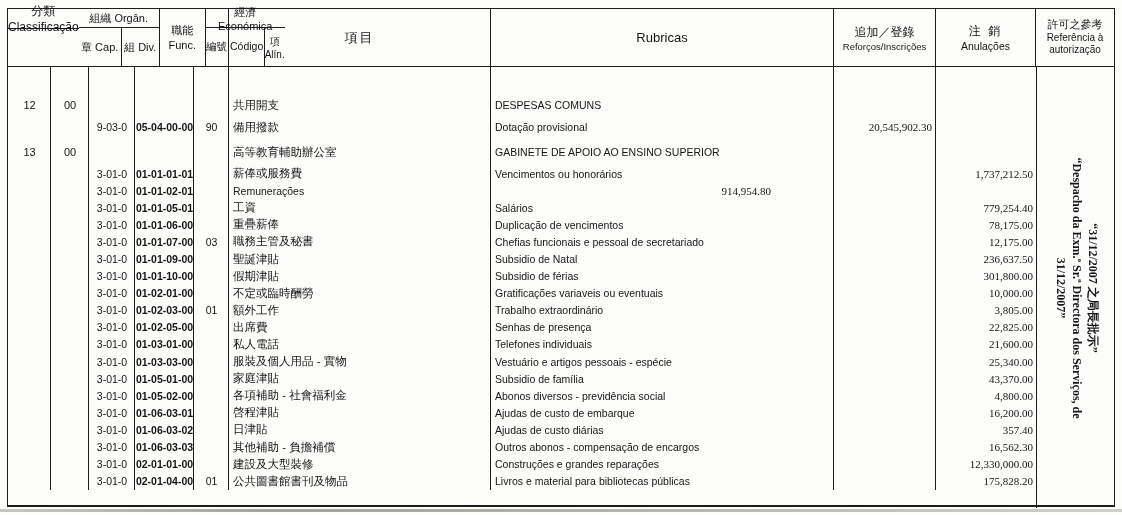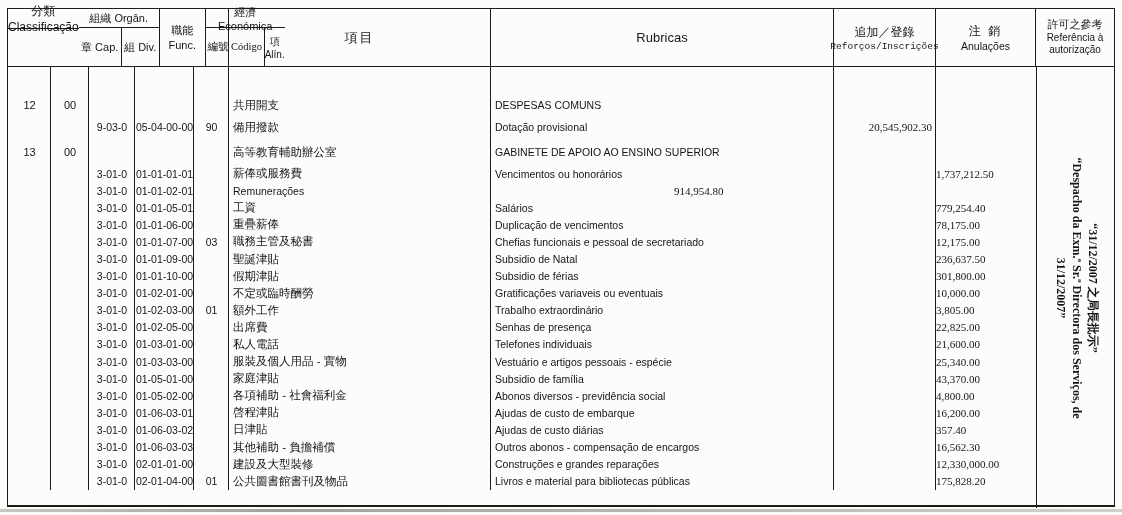--- a/index.html
+++ b/index.html
@@ -28,51 +28,51 @@
   .h-class-bottom { flex:1; display:flex; }
   .h-organ { width:81px; display:flex; flex-direction:column; }
   .h-organ-top { height:19px; font-size:11px; }
   .h-organ-bottom { flex:1; display:flex; font-size:11px; }
   .h-cap { width:43px; }
   .h-div { flex:1; }
   .h-func { width:46px; flex-direction:column; font-size:11px; line-height:1.3; }
   .h-econ { flex:1; display:flex; flex-direction:column; }
   .h-econ-top { height:19px; font-size:11px; }
   .h-econ-bottom { flex:1; display:flex; font-size:10.5px; }
-  .h-codigo { width:59px;font-family:Liberation Serif, serif; }
+  .h-codigo { width:59px; }
   .h-alin { flex:1; font-size:10px; }
   .h-item { width:262px; font-size:13px; letter-spacing:2px; }
   .h-rubricas { width:343px; font-size:13px; }
-  .h-reforcos { width:102px; flex-direction:column;font-family:Liberation Mono, monospace; }
+  .h-reforcos { width:102px; flex-direction:column; }
   .h-reforcos .zh { font-size:12px; }
   .h-reforcos .pt { font-size:9.5px; }
   .h-anulacoes { width:100px; flex-direction:column; }
   .h-anulacoes .zh { font-size:12px; letter-spacing:2px; }
   .h-anulacoes .pt { font-size:10.5px; }
   .h-ref { flex:1; flex-direction:column; line-height:1.25; }
   .h-ref .zh { font-size:11px; }
   .h-ref .pt { font-size:10px; }
   
   .body-area { position:absolute; top:58px; left:0; width:1028px; height:423px; }
   .vline { position:absolute; top:0; bottom:0; width:1px; background:#1c1c1c; }
   .body-lines { position:absolute; inset:0; padding-top:28px; display:flex; flex-direction:column; }
   .line { height:17.1px; display:flex; align-items:center; }
   .line:nth-child(1) { height:20px; }
   .line:nth-child(2) { height:24px; }
   .line:nth-child(3) { height:26px; }
   .c { overflow:hidden; white-space:nowrap; }
   .c-cap      { width:43px;  text-align:center; font-size:11px; }
   .c-div      { width:38px;  text-align:center; font-size:11px; }
   .c-func     { width:46px;  text-align:center; font-size:10.5px; }
-  .c-codigo   { width:59px;  text-align:center; font-size:10.5px; }
+  .c-codigo   { width:59px;  text-align:center; font-size:10.5px;font-weight:bold; }
   .c-alin     { width:35px;  text-align:center; font-size:10.5px; }
   .c-item     { width:262px; padding-left:4px;  font-size:11.5px; }
   .c-rubrica  { width:343px; padding-left:4px;  font-size:10.5px; }
   .c-reforco  { width:102px; text-align:right; padding-right:4px; font-family:"Liberation Serif", serif; font-size:11px; }
-  .c-anulacao { width:100px; padding-right:3px; font-family:"Liberation Serif", serif; font-size:11px; }
+  .c-anulacao { width:100px; text-align:right; padding-right:3px; font-family:"Liberation Serif", serif; font-size:11px; }
   
   .ref-col { position:absolute; top:58px; left:1028px; width:80px; height:441px; border-left:1px solid #1c1c1c; overflow:hidden; }
   .rotated {
     position:absolute; top:50%; left:50%;
     width:430px;
     transform: translate(-50%,-50%) rotate(90deg);
     text-align:center;
     font-family:"Liberation Serif", serif;
     font-weight:bold; font-size:12px; line-height:16px;
     white-space:nowrap;

